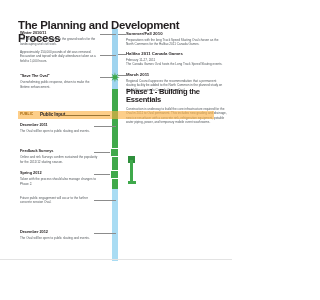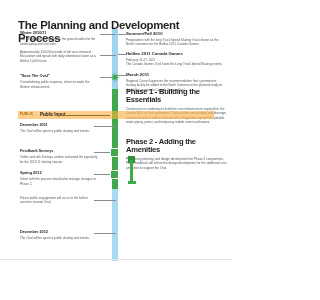--- a/index.html
+++ b/index.html
@@ -145,24 +145,20 @@
   <div class="rblock" style="top:72px;">
     <div class="hd">March 2011</div>
     <div class="bd">Regional Council approves the recommendation that a permanent skating facility be added to the North Common in the planned study on the Halifax peninsula Canada Games Oval.</div>
   </div>
 
   <div class="phase" style="top:88px;">
     <div class="ph-title">Phase 1 - Building the Essentials</div>
     <div class="ph-body">Construction is underway to build the core infrastructure required for the Oval in 2011 to Oval permanent. This includes new grading and drainage, new ice resurfacer with a concrete rink, refrigeration equipment, potable water piping, power, and temporary mobile event washrooms.</div>
   </div>
 
-  <div class="phase" style="top:138px;">
-    <div class="ph-title">Phase 2 - Adding the Amenities</div>
-    <div class="ph-body">Preliminary planning and design development for Phase 2 components, Public feedback will inform the design development for the additional core amenities to support the Oval.</div>
-  </div>
 
   <div class="stem-sq"></div>
   <div class="stem"></div>
   <div class="stem-cap"></div>
 
   <div class="pi-band"></div>
   <div class="pi-label">PUBLIC</div>
   <div class="pi-text">Public Input</div>
   <div class="pi-rule"></div>
 

